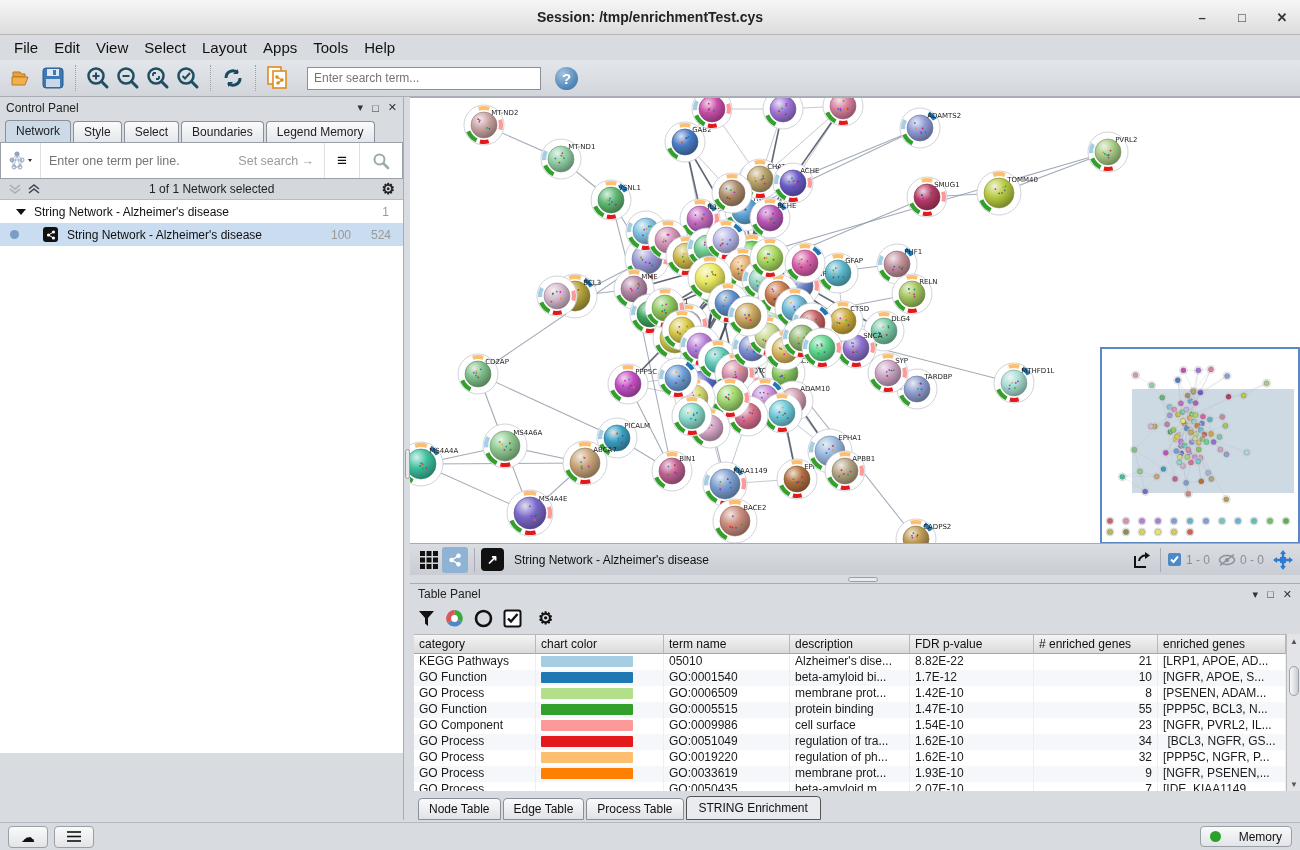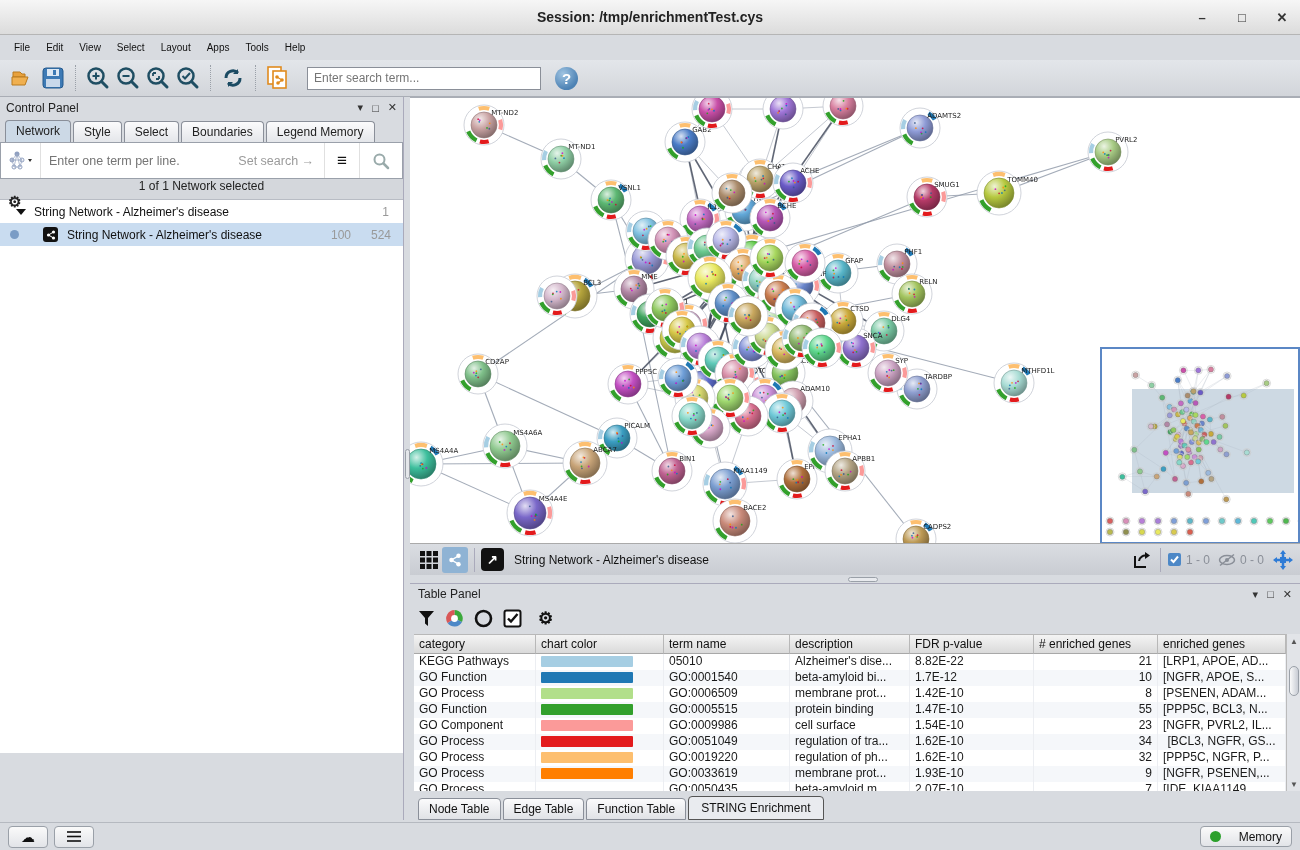--- a/index.html
+++ b/index.html
@@ -11,21 +11,21 @@
     background:linear-gradient(#f6f6f6,#dcdcdc); border-bottom:1px solid #b5b5b5;
     display:flex; align-items:center; justify-content:center; }
   .titlebar .title { font-weight:bold; font-size:14px; color:#222; }
   .win-controls { position:absolute; right:10px; top:0; height:35px; display:flex; align-items:center; gap:24px; }
   .win-btn { width:16px; height:16px; display:flex; align-items:center; justify-content:center;
     color:#333; font-size:13px; font-weight:bold; cursor:default; }
 
   
   .menubar { position:absolute; left:0; top:35px; width:1300px; height:25px;
     background:#d8dbe0; display:flex; align-items:center; padding-left:6px; }
-  .menu-item { padding:3px 8px; font-size:10px; color:#111; }
+  .menu-item { padding:3px 8px; font-size:15px; color:#111; }
 
   
   .toolbar { position:absolute; left:0; top:60px; width:1300px; height:37px;
     background:linear-gradient(#e3e6ea,#d2d5da); border-bottom:1px solid #a9adb5;
     display:flex; align-items:center; padding-left:8px; }
   .tb-btn { width:30px; height:30px; display:flex; align-items:center; justify-content:center; }
   .tb-sep { width:1px; height:26px; border-left:1px dotted #9aa0a8; margin:0 7px; }
   .search-input { width:234px; height:23px; border:1px solid #8a8f98; background:#fff;
     font-size:12px; padding:0 6px; font-family:"Liberation Sans",sans-serif; margin-left:14px; }
   .help-btn { width:23px; height:23px; border-radius:50%; margin-left:14px;
@@ -42,21 +42,21 @@
   .cp-tab { border:1px solid #8a8f99; border-bottom:none; border-radius:4px 4px 0 0;
     padding:3px 10px 3px 10px; font-size:12px; background:linear-gradient(#fbfbfc,#e4e6ea); color:#222; }
   .cp-tab.active { background:#ccd9e6; height:22px; }
   .string-row { height:37px; background:#fff; border:1px solid #9aa0aa; display:flex; align-items:center; position:relative; }
   .string-ic { width:40px; height:100%; display:flex; align-items:center; justify-content:center; border-right:1px solid #e0e0e0; }
   .string-term { border:none; outline:none; flex:1; font-size:12.5px; color:#999; padding-left:8px;
     font-family:"Liberation Sans",sans-serif; background:transparent; }
   .species { color:#9a9a9a; font-size:12.5px; margin-right:10px; }
   .string-menu { font-size:17px; font-weight:bold; color:#111; padding:0 12px; border-left:1px solid #e0e0e0; height:100%; display:flex; align-items:center; }
   .string-search { padding:0 12px; border-left:1px solid #e0e0e0; height:100%; display:flex; align-items:center; }
-  .netsel-row { height:21px; background:#d4d7dc; border-bottom:1px solid #b8bcc4; display:flex; padding:0 8px;flex-direction:column; }
+  .netsel-row { height:21px; background:#d4d7dc; border-bottom:1px solid #b8bcc4; display:flex; align-items:center; padding:0 8px; }
   .netsel-row .txt { flex:1; text-align:center; font-size:12px; color:#222; }
   .gear { font-size:15px; color:#222; font-weight:bold; }
   .tree { background:#fff; height:553px; }
   .tree-row { height:23px; display:flex; align-items:center; font-size:12px; }
   .tree-row .lbl { color:#111; }
   .tree-row .cnt { color:#999; }
   .tree-row.selected { background:#c9dcf0; }
   .tri { width:0; height:0; border-left:5px solid transparent; border-right:5px solid transparent; border-top:6px solid #111; margin:0 8px 0 16px; }
   .dot { width:9px; height:9px; border-radius:50%; background:#7a9cc5; margin:0 0 0 10px; }
   .share-badge { width:15px; height:15px; background:#111; border-radius:3px; margin-left:24px; display:flex; align-items:center; justify-content:center; }
@@ -2828,21 +2828,21 @@
       </div>
   </div>
   <div class="vscroll">
     <div class="vs-btn" style="top:1px">▲</div>
     <div class="vs-thumb"></div>
     <div class="vs-btn" style="bottom:1px">▼</div>
   </div>
   <div class="tp-tabs" id="tp-tabs">
       <div class="tp-tab">Node Table</div>
       <div class="tp-tab">Edge Table</div>
-      <div class="tp-tab">Function Table</div>
+      <div class="tp-tab">Process Table</div>
       <div class="tp-tab active">STRING Enrichment</div>
     </div>
 </div>
 
 <div class="statusbar">
   <div class="sb-btn">
       <span>☁</span>
     </div>
   <div class="sb-btn">
     <svg width="16" height="13" viewBox="0 0 16 13">

